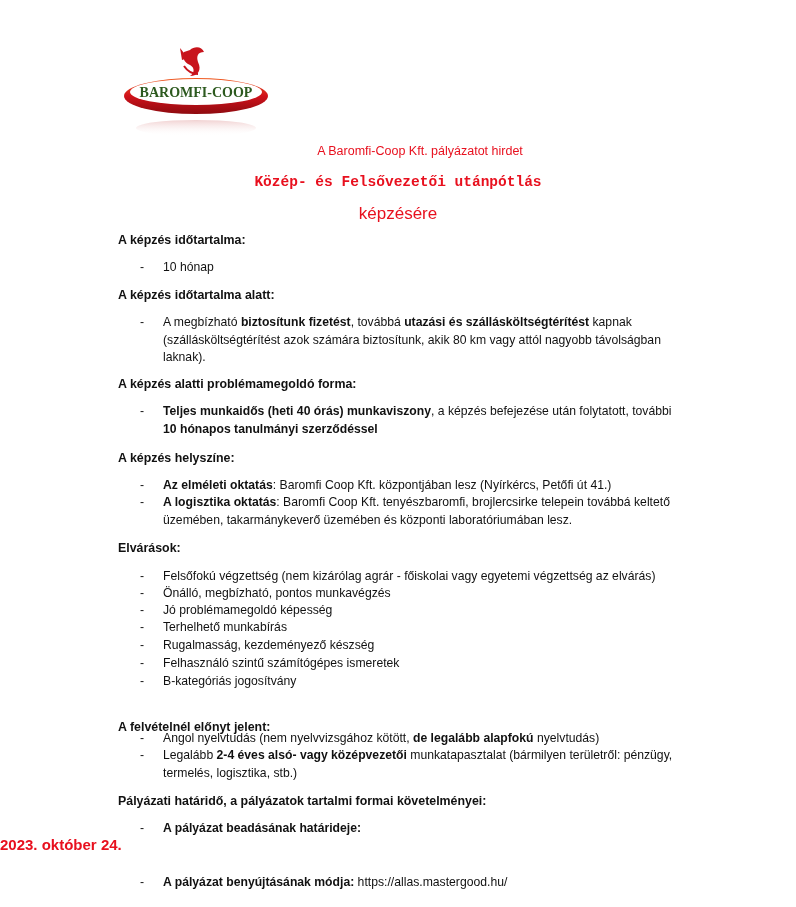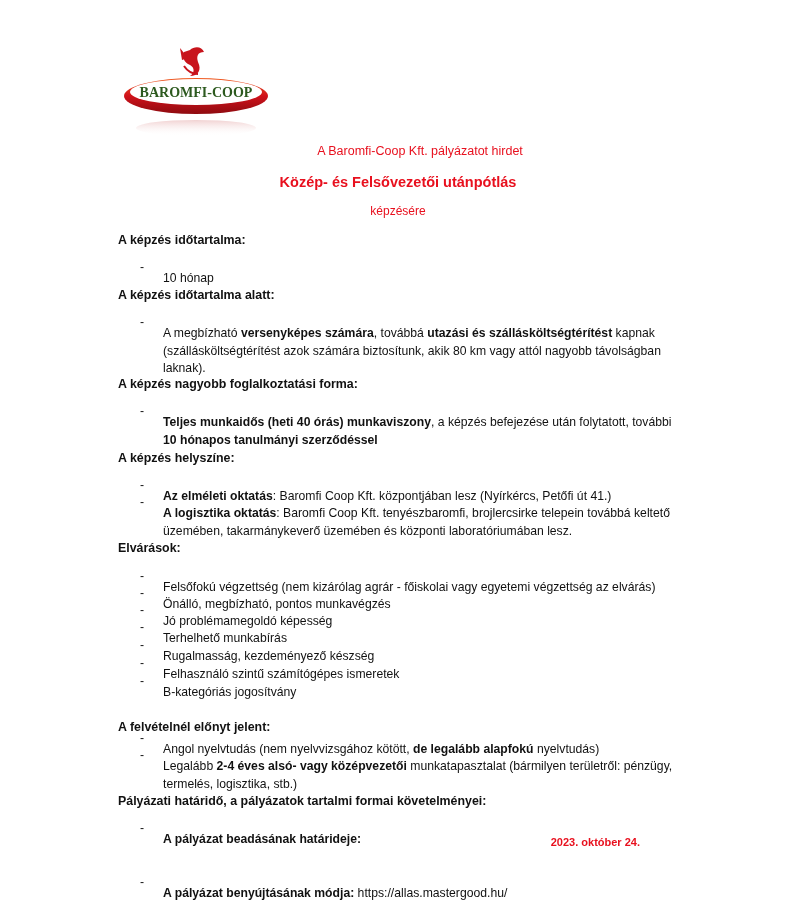--- a/index.html
+++ b/index.html
@@ -4,29 +4,29 @@
 <style>
   html, body { margin: 0; padding: 0; background: #ffffff; }
   body {
     width: 796px; height: 907px; position: relative; overflow: hidden;
     font-family: "Liberation Sans", sans-serif; color: #111111;
     font-size: 12.2px;
   }
   .logo { position: absolute; left: 118px; top: 40px; width: 156px; height: 100px; }
   .center { position: absolute; left: 0; width: 796px; text-align: center; color: #e8101e; }
   .sub-title { top: 144px; font-size: 12.5px; margin-left: 22px; }
-  .main-title { top: 174px; font-size: 14.5px; font-weight: bold; }
-  .sub-title2 { top: 204px; font-size: 12px; }
+  .main-title { top: 174px; font-size: 14.5px; font-weight: bold; font-family: Liberation Mono, monospace; }
+  .sub-title2 { top: 204px; font-size: 17px; }
 
   .h { position: absolute; left: 118px; font-weight: bold; font-size: 12.4px; }
   .li { position: absolute; left: 140px; width: 540px; line-height: 17.5px; }
   .li .dash { position: absolute; left: 0; top: 0; }
-  .li .txt { display: block; margin-left: 23px; margin-top: 11px; }
+  .li .txt { display: block; margin-left: 23px; }
   b { font-weight: bold; }
-  .date { position: absolute; left: 0; width: 640px; text-align: right; top: 836px; color: #e8101e; font-weight: bold; font-size: 11px; }
+  .date { position: absolute; left: 0; width: 640px; text-align: left; top: 836px; color: #e8101e; font-weight: bold; font-size: 15px; }
 </style>
 </head>
 <body>
 
 <div class="logo">
   <svg width="156" height="100" viewBox="0 0 156 100">
     <defs>
       <linearGradient id="rg" x1="0" y1="0" x2="0" y2="1">
         <stop offset="0" stop-color="#f05a1e"></stop>
         <stop offset="0.5" stop-color="#d0121b"></stop>
@@ -55,24 +55,24 @@
 
 <div class="h" style="top:233px">A képzés időtartalma:</div>
 <div class="li" style="top:259px">
   <span class="dash">-</span>
   <span class="txt">10 hónap</span>
 </div>
 
 <div class="h" style="top:288px">A képzés időtartalma alatt:</div>
 <div class="li" style="top:314px">
   <span class="dash">-</span>
-  <span class="txt"><span>A megbízható </span><b>versenyképes számára</b><span>, továbbá </span><b>utazási és szállásköltségtérítést</b><span> kapnak (szállásköltségtérítést azok számára biztosítunk, akik 80 km vagy attól nagyobb távolságban laknak).</span></span>
+  <span class="txt"><span>A megbízható </span><b>biztosítunk fizetést</b><span>, továbbá </span><b>utazási és szállásköltségtérítést</b><span> kapnak (szállásköltségtérítést azok számára biztosítunk, akik 80 km vagy attól nagyobb távolságban laknak).</span></span>
 </div>
 
-<div class="h" style="top:377px">A képzés nagyobb foglalkoztatási forma:</div>
+<div class="h" style="top:377px">A képzés alatti problémamegoldó forma:</div>
 <div class="li" style="top:403px">
   <span class="dash">-</span>
   <span class="txt"><b>Teljes munkaidős (heti 40 órás) munkaviszony</b><span>, a képzés befejezése után folytatott, további </span><b>10 hónapos tanulmányi szerződéssel</b></span>
 </div>
 
 <div class="h" style="top:451px">A képzés helyszíne:</div>
 <div class="li" style="top:477px">
   <span class="dash">-</span>
   <span class="txt"><b>Az elméleti oktatás</b><span>: Baromfi Coop Kft. központjában lesz (Nyírkércs, Petőfi út 41.)</span></span>
 </div>

